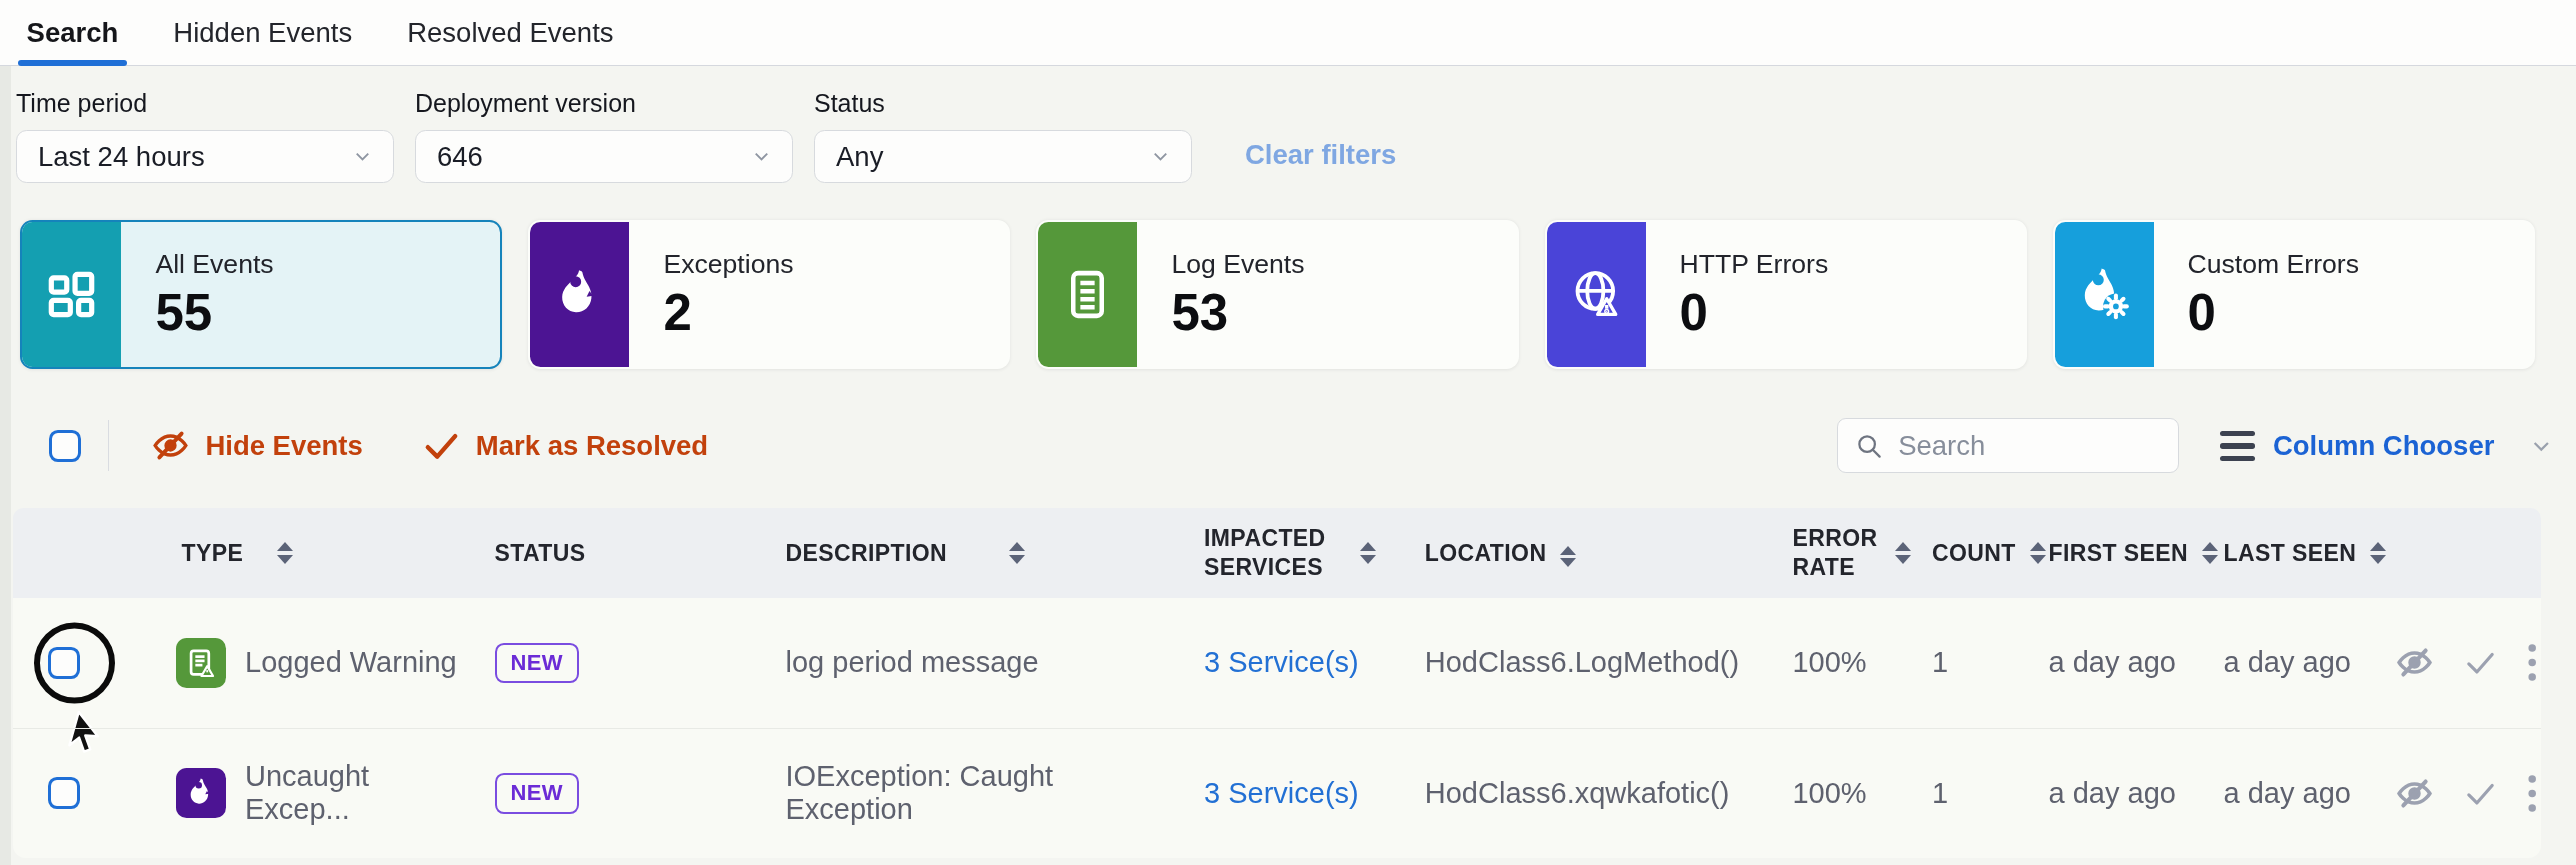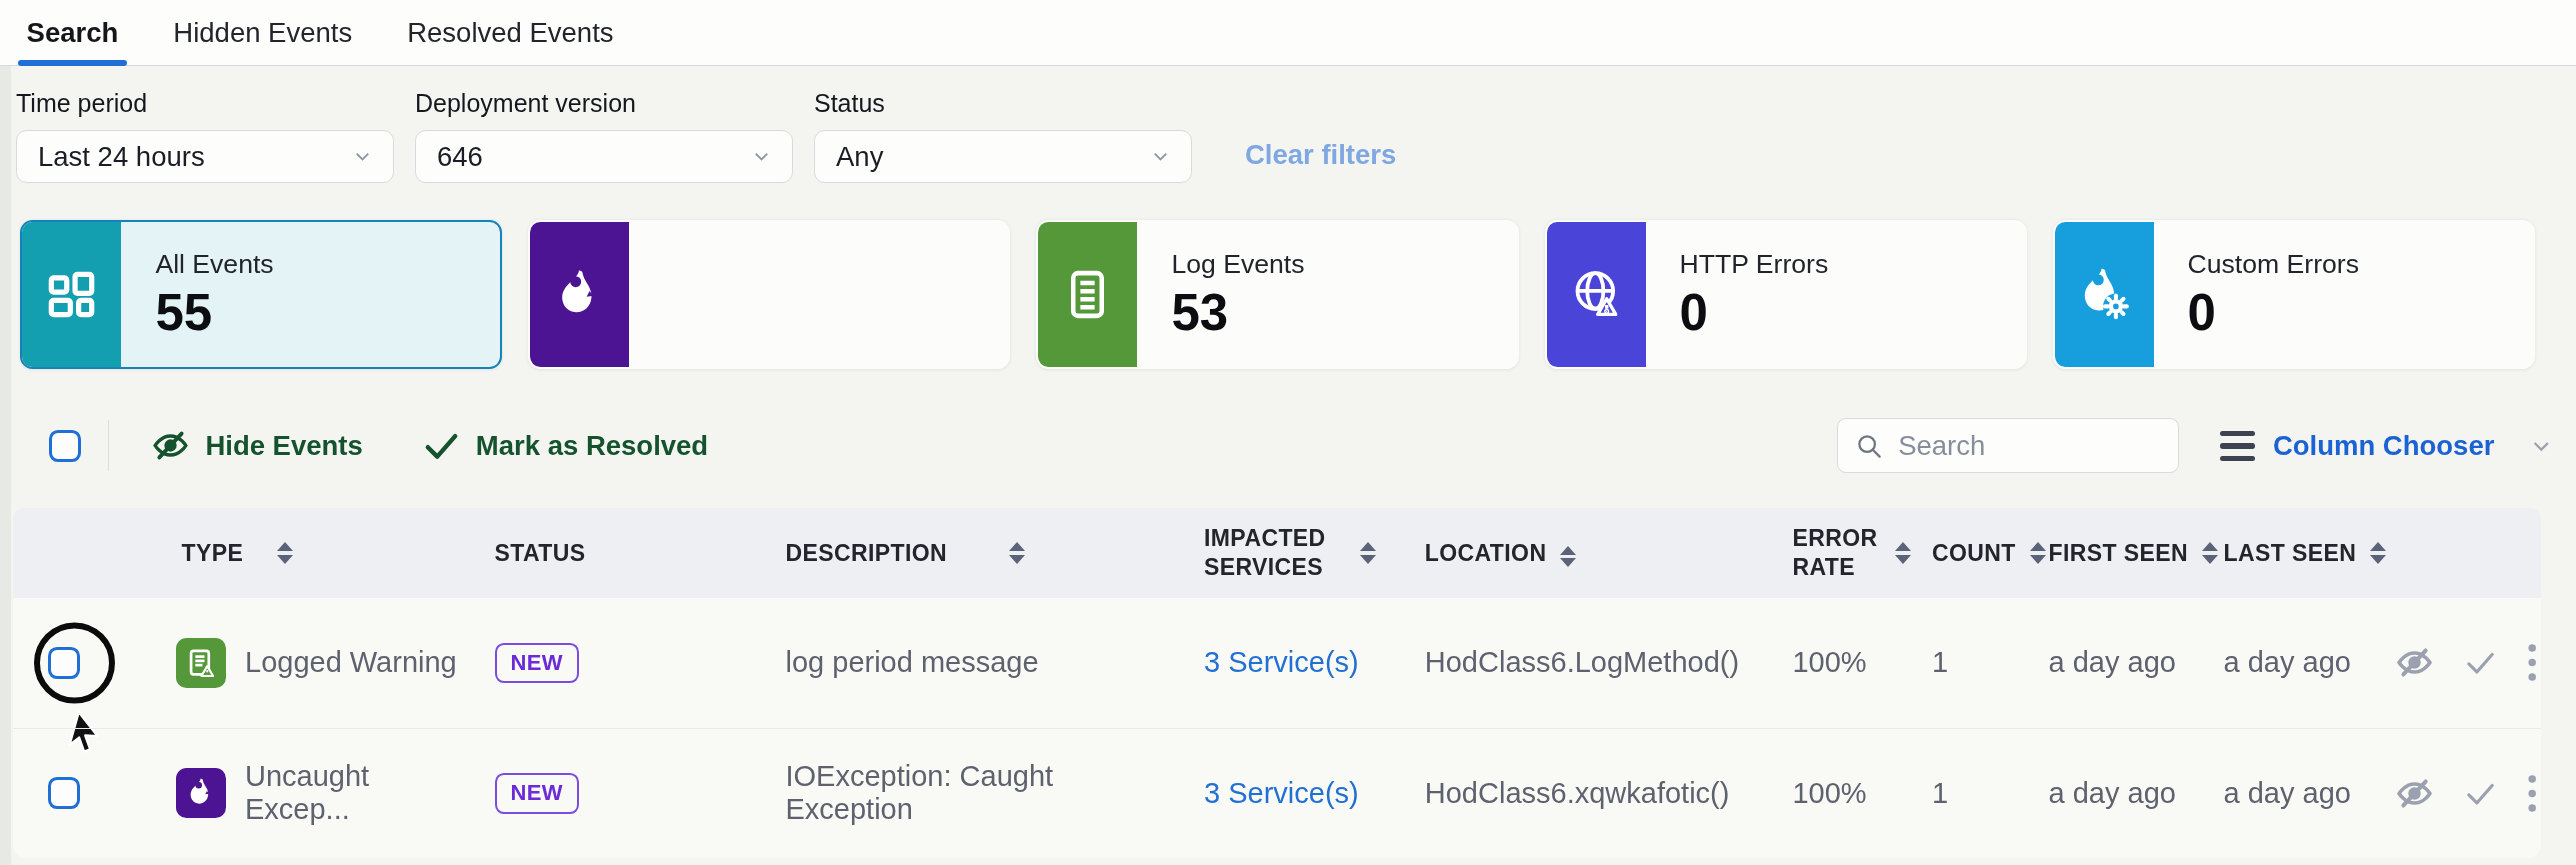--- a/index.html
+++ b/index.html
@@ -34,21 +34,21 @@
   .card-icon svg { width:57px; height:57px; }
   .card-body { padding:26.6px 0 0 34px; }
   .card-label { font-size:26.6px; color:#22242b; }
   .card-count { font-size:51px; font-weight:700; color:#0c0d10; margin-top:3.5px; }
 
   
   .toolbar { display:flex; align-items:center; margin-top:41px; height:71px; }
   .checkbox { width:32px; height:32px; border:3.1px solid #1f6fd6; border-radius:8.9px; background:#fdfdfc; cursor:pointer; flex-shrink:0; }
   .toolbar .checkbox { margin-left:33px; }
   .v-divider { width:1.8px; height:51px; background:#d9dce1; margin:0 41px 0 26.6px; }
-  .tool-btn { display:flex; align-items:center; gap:14px; color:#14532d; font-size:27.5px; font-weight:700; margin-right:58px; cursor:pointer; }
+  .tool-btn { display:flex; align-items:center; gap:14px; color:#c2410c; font-size:27.5px; font-weight:700; margin-right:58px; cursor:pointer; }
   .tool-btn svg { width:41px; height:41px; }
   .toolbar-spacer { flex:1; }
   .search-box { width:342px; height:55px; background:#fdfdfc; border:1.8px solid #d7dade; border-radius:8.9px; display:flex; align-items:center; padding:0 14px 0 16px; }
   .search-box svg { width:30px; height:30px; color:#6e7480; flex-shrink:0; }
   .search-box input { border:none; outline:none; background:transparent; font-family:inherit; font-size:27.5px; color:#1a1d26; margin-left:14px; width:100%; }
   .search-box input::placeholder { color:#878e9b; }
   .column-chooser { display:flex; align-items:center; margin-left:41px; cursor:pointer; }
   .hamburger { display:flex; flex-direction:column; gap:7px; margin-right:17.7px; }
   .hamburger i { display:block; width:35px; height:5.3px; border-radius:2.7px; background:#3c4250; }
   .column-chooser-label { font-size:27.5px; font-weight:700; color:#1b63d4; }
@@ -172,20 +172,24 @@
       </div>
 
       <div class="card">
         <div class="card-icon" style="background-color: rgb(76, 20, 147); color: rgb(76, 20, 147);">
           <svg viewBox="0 0 24 24">
             <path fill="#fff" d="M13.2 2.6c.5 2.8 2 4.4 2.9 6.3.7 1.5 1.1 3 .9 4.7-.4 3.6-3.2 6-6.5 5.9-3.3-.1-5.9-2.9-5.8-6.4.1-3.3 2.3-5.1 4.1-6.9 1.5-1.5 2.8-2.5 3-4.4.6.2 1.2.5 1.4.8z"></path>
             <circle cx="10.4" cy="6.6" r="2.3" fill="currentColor"></circle>
             <path fill="currentColor" d="M16.2 10.5l1.6 2-2.8.4z"></path>
           </svg>
         </div>
+        <div class="card-body">
+          <div class="card-label">Exceptions</div>
+          <div class="card-count">2</div>
+        </div>
       </div>
 
       <div class="card">
         <div class="card-icon" style="background-color: rgb(85, 152, 58); color: rgb(85, 152, 58);">
           <svg viewBox="0 0 24 24" fill="none" stroke="#fff" stroke-width="1.9">
             <rect x="6" y="3" width="12" height="18" rx="2"></rect>
             <line x1="9" y1="7.2" x2="15" y2="7.2"></line>
             <line x1="9" y1="10.6" x2="15" y2="10.6"></line>
             <line x1="9" y1="14" x2="15" y2="14"></line>
             <line x1="9" y1="17.4" x2="15" y2="17.4"></line>

